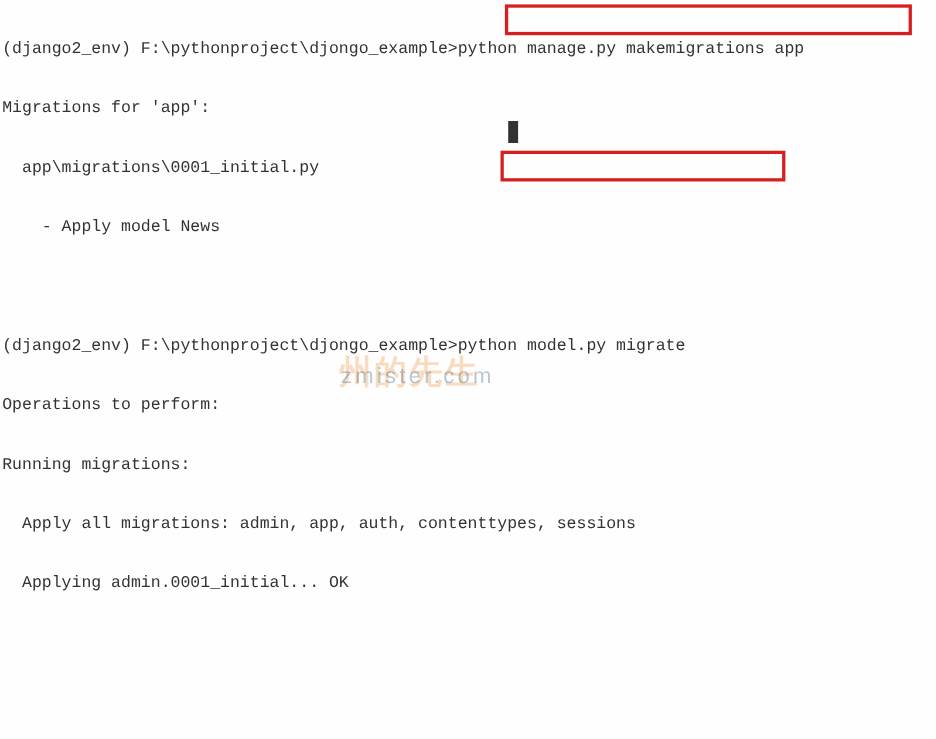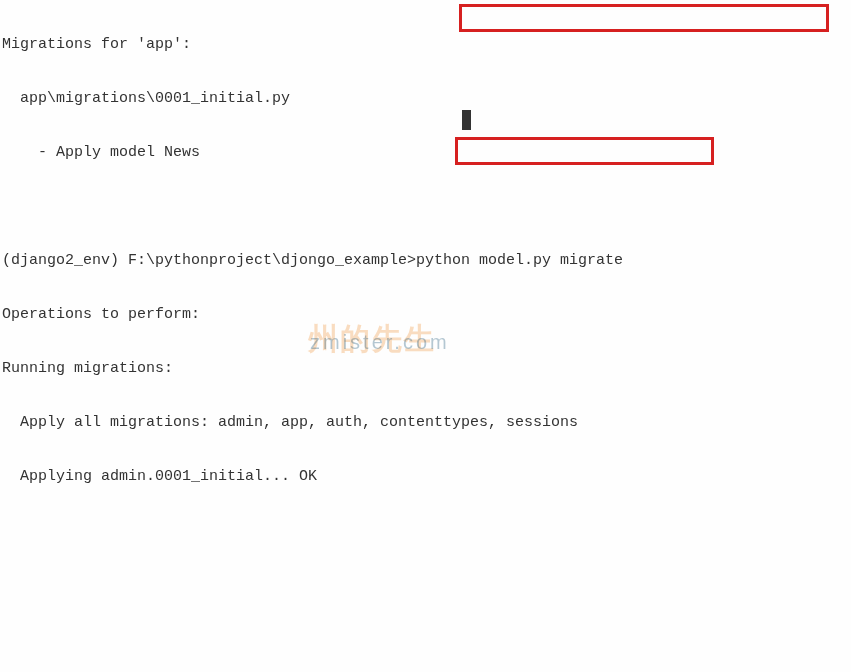--- a/index.html
+++ b/index.html
@@ -78,20 +78,21 @@
 </head>
 <body>
 
 <div class="highlight-box-1"></div>
 <div class="highlight-box-2"></div>
 <div class="cursor-block"></div>
 <div class="watermark">州的先生</div>
 <div class="watermark-sub">zmister.com</div>
 
 <div class="terminal">
+<span class="line"><span>(django2_env) </span><span>F:\pythonproject\djongo_example&gt;</span><span>python manage.py makemigrations app</span></span>
 <span class="line">Migrations for 'app':</span>
 <span class="line">  app\migrations\0001_initial.py</span>
 <span class="line">    - Apply model News</span>
 <span class="line"> </span>
 <span class="line"><span>(django2_env) </span><span>F:\pythonproject\djongo_example&gt;</span><span>python model.py migrate</span></span>
 <span class="line">Operations to perform:</span>
 <span class="line">Running migrations:</span>
 <span class="line">  Apply all migrations: admin, app, auth, contenttypes, sessions</span>
 <span class="line">  Applying admin.0001_initial... OK</span>
 

